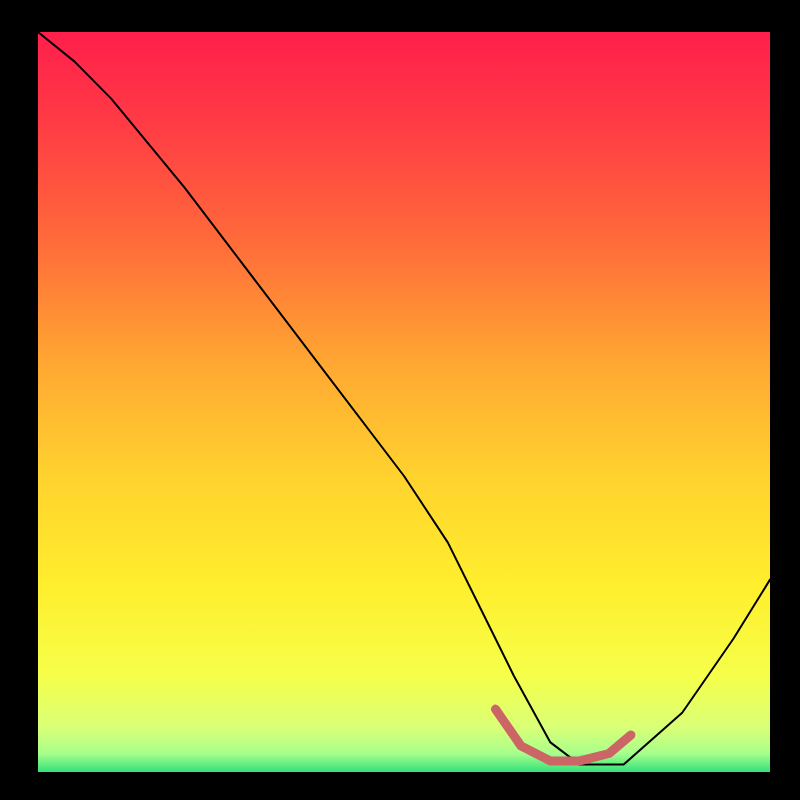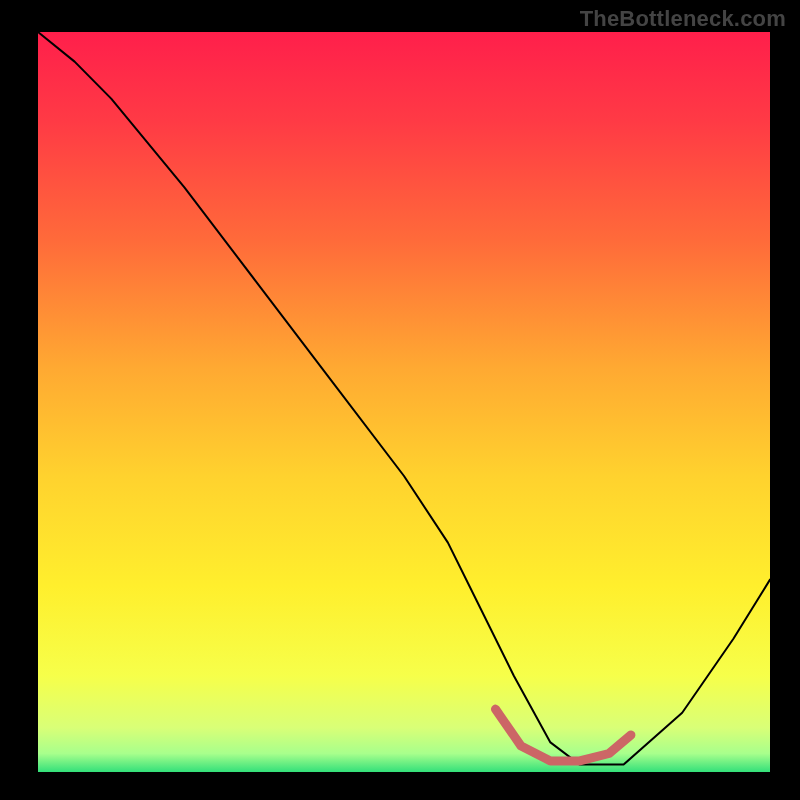--- a/index.html
+++ b/index.html
@@ -30,21 +30,20 @@
   svg {
     position: absolute;
     left: 0;
     top: 0;
   }
 </style>
 </head>
 <body>
 
 <div class="frame">
-  <div class="watermark">TheBottleneck.com</div>
 
   <svg id="chart-svg" width="800" height="800">
     <defs>
       <linearGradient id="bg-grad" x1="0" y1="0" x2="0" y2="1">
           <stop offset="0%" stop-color="#ff1f4b"></stop>
           <stop offset="12%" stop-color="#ff3a45"></stop>
           <stop offset="28.000000000000004%" stop-color="#ff6a3a"></stop>
           <stop offset="45%" stop-color="#ffa832"></stop>
           <stop offset="60%" stop-color="#ffd22e"></stop>
           <stop offset="75%" stop-color="#ffef2d"></stop>

